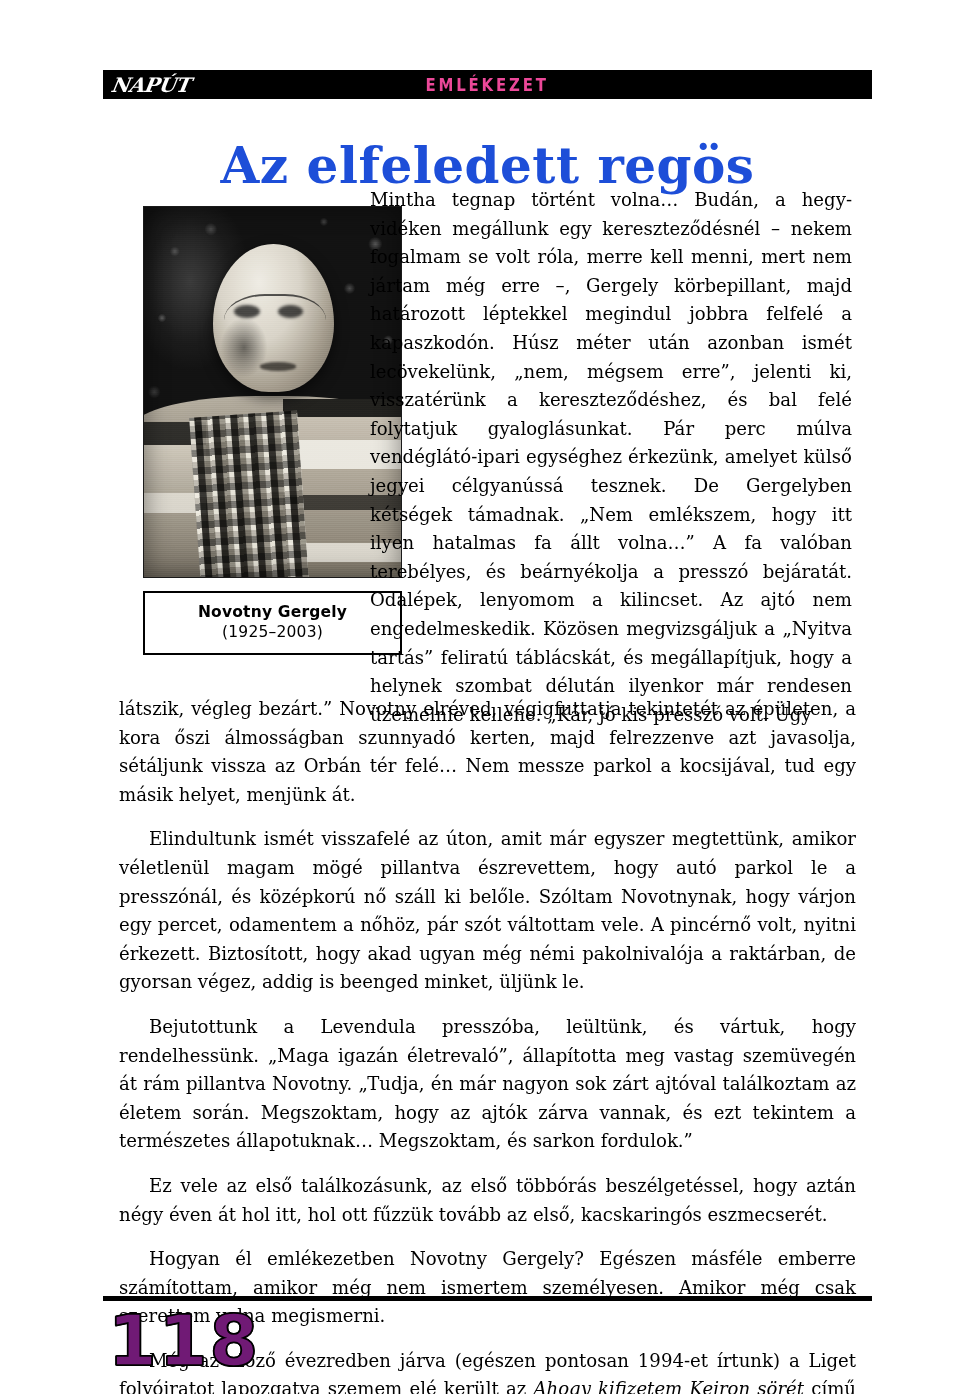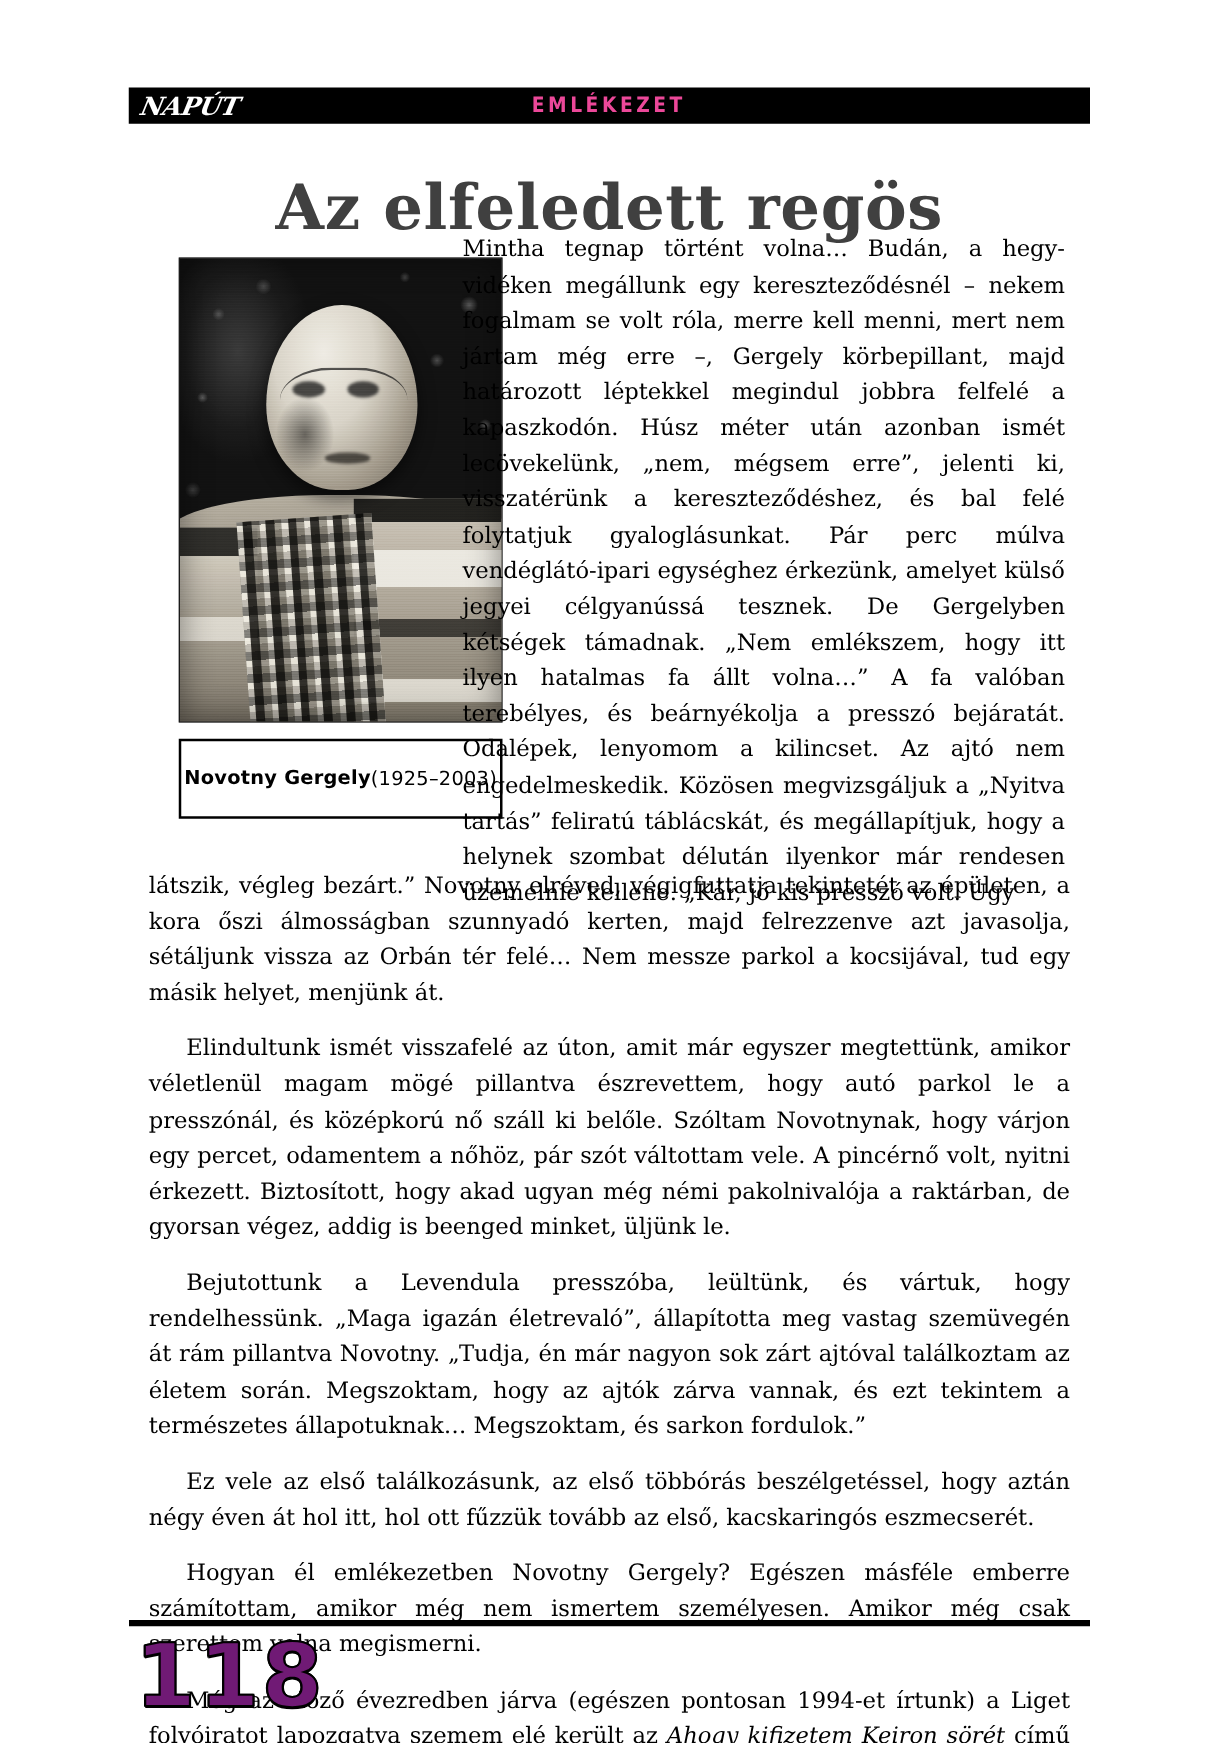--- a/index.html
+++ b/index.html
@@ -65,21 +65,21 @@
   .article-title {
     position: absolute;
     left: 103px;
     top: 104px;
     width: 769px;
     text-align: center;
     font-family: "DejaVu Serif", serif;
     font-weight: 700;
     font-size: 50px;
     line-height: 1.12;
-    color: #404040;
+    color: #1d4ed8;
     letter-spacing: 0.5px;
   }
 
   
   .figure {
     position: absolute;
     left: 103px;
     top: 190px;
     width: 259px;
   }
@@ -226,21 +226,21 @@
     box-shadow: inset 0 0 26px rgba(0,0,0,.45);
   }
 
   .figure-caption {
     margin-top: 13px;
     width: 259px;
     height: 64px;
     box-sizing: border-box;
     border: 2px solid #000000;
     display: flex;
-    flex-direction: row;
+    flex-direction: column;
     align-items: center;
     justify-content: center;
     font-family: "DejaVu Sans", sans-serif;
     color: #000000;
   }
   .caption-name {
     font-size: 15.5px;
     font-weight: 700;
     letter-spacing: .2px;
     line-height: 1.25;

